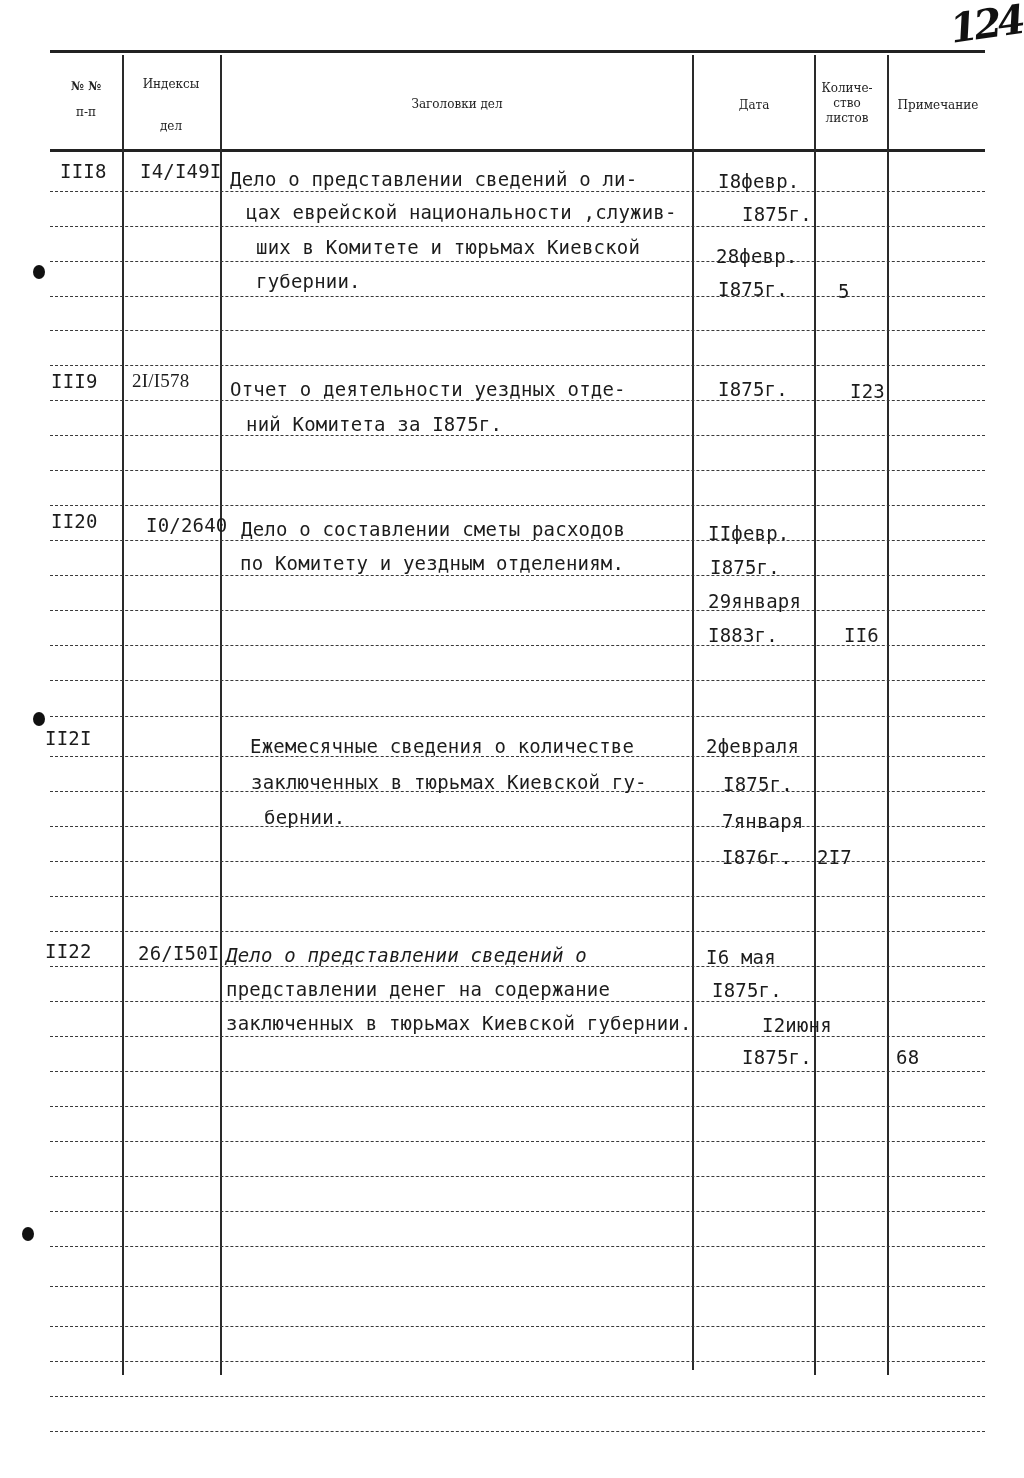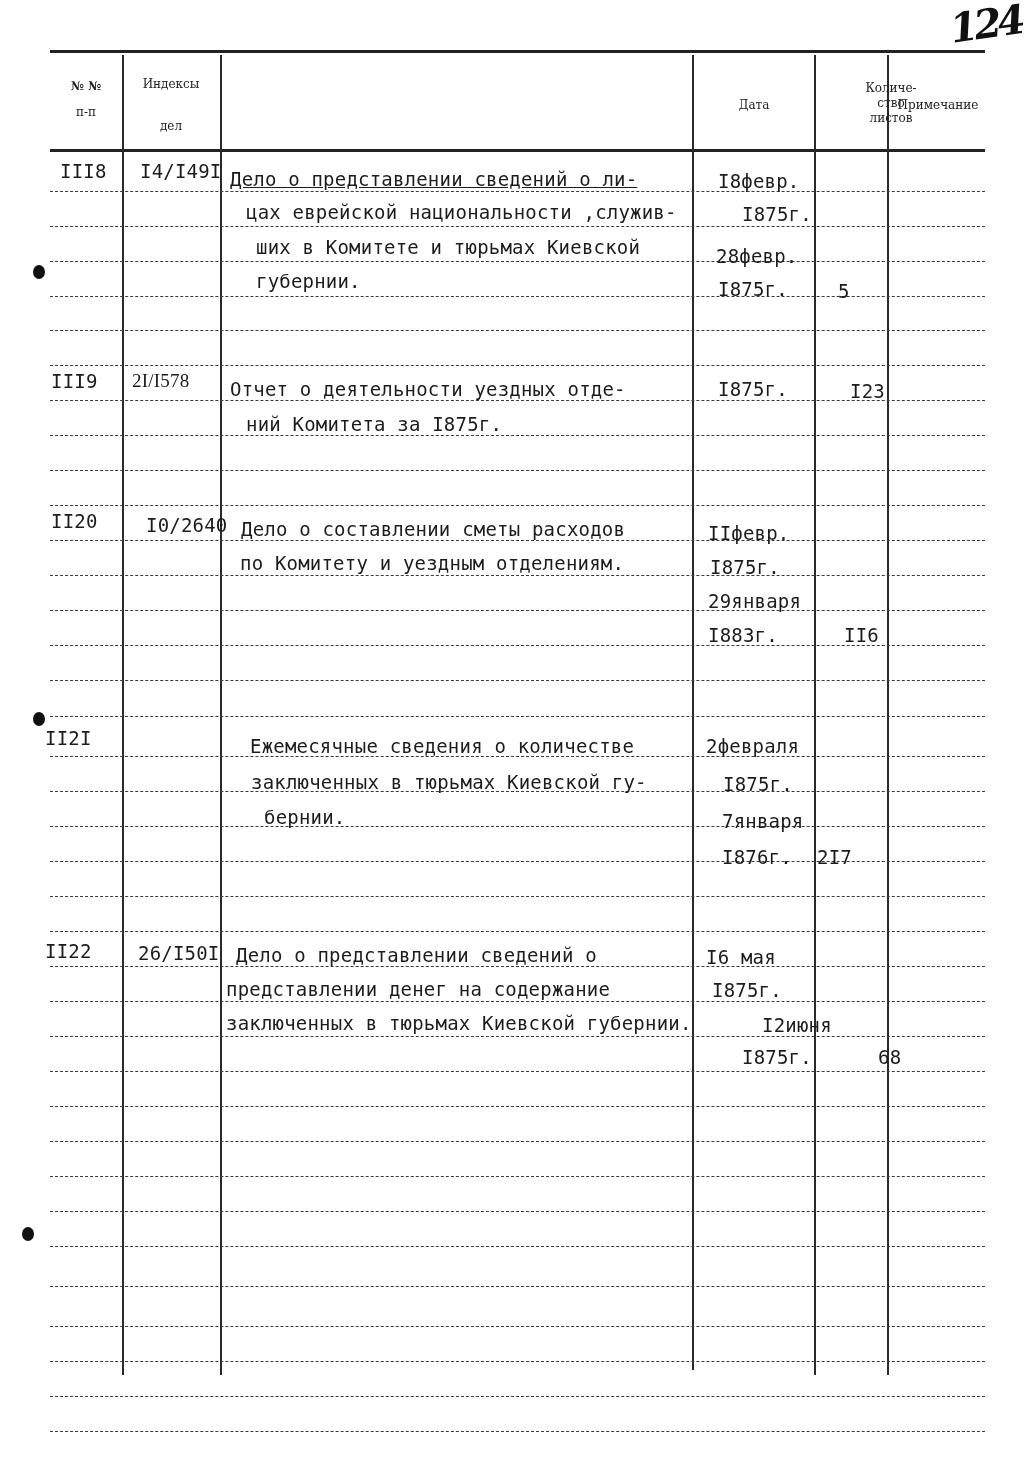--- a/index.html
+++ b/index.html
@@ -61,22 +61,23 @@
   <div class="vline" style="left:887px;top:55px;height:1320px;"></div>
 
   <div class="hdr" style="left:55px;top:78px;width:62px;">
     <div style="font-weight:bold;">№  №</div>
     <div style="margin-top:10px;">п-п</div>
   </div>
   <div class="hdr" style="left:124px;top:76px;width:94px;">
     <div>Индексы</div>
     <div style="margin-top:26px;">дел</div>
   </div>
+  <div class="hdr" style="left:222px;top:96px;width:470px;">Заголовки   дел</div>
   <div class="hdr" style="left:694px;top:97px;width:120px;">Дата</div>
-  <div class="hdr" style="left:816px;top:81px;width:62px;line-height:15px;padding-left:44px;">
+  <div class="hdr" style="left:816px;top:81px;width:62px;line-height:15px;">
     <div>Количе-</div>
     <div>ство</div>
     <div>листов</div>
   </div>
   <div class="hdr" style="left:889px;top:97px;width:98px;">Примечание</div>
 
   <div class="ruled" style="top:191px"></div>
   <div class="ruled" style="top:226px"></div>
   <div class="ruled" style="top:261px"></div>
   <div class="ruled" style="top:296px"></div>
@@ -113,21 +114,21 @@
   <div class="ruled" style="top:1396px"></div>
   <div class="ruled" style="top:1431px"></div>
 
   <div class="dot" style="left:33px;top:265px;"></div>
   <div class="dot" style="left:33px;top:712px;"></div>
   <div class="dot" style="left:22px;top:1227px;"></div>
 
   <div>
     <div class="t" style="left:60px;top:160px;">III8</div>
     <div class="t" style="left:140px;top:160px;">I4/I49I</div>
-    <div class="t" style="left:230px;top:168px;text-decoration:underline;">Дело о представлении сведений о ли-</div>
+    <div class="t" style="left:230px;top:168px;">Дело о представлении сведений о ли-</div>
     <div class="t" style="left:246px;top:201px;">цах еврейской национальности ,служив-</div>
     <div class="t" style="left:256px;top:236px;">ших в Комитете и тюрьмах Киевской</div>
     <div class="t" style="left:256px;top:270px;">губернии.</div>
     <div class="t" style="left:718px;top:170px;">I8февр.</div>
     <div class="t" style="left:742px;top:203px;">I875г.</div>
     <div class="t" style="left:716px;top:245px;">28февр.</div>
     <div class="t" style="left:718px;top:278px;">I875г.</div>
     <div class="t" style="left:838px;top:280px;">5</div>
   </div>
 
@@ -160,23 +161,23 @@
     <div class="t" style="left:706px;top:735px;">2февраля</div>
     <div class="t" style="left:723px;top:773px;">I875г.</div>
     <div class="t" style="left:722px;top:810px;">7января</div>
     <div class="t" style="left:722px;top:846px;text-align:right;">I876г.</div>
     <div class="t" style="left:817px;top:846px;">2I7</div>
   </div>
 
   <div>
     <div class="t" style="left:45px;top:940px;">II22</div>
     <div class="t" style="left:138px;top:942px;">26/I50I</div>
-    <div class="t" style="left:236px;top:944px;">Дело о представлении сведений о</div>
+    <div class="t" style="left:226px;top:944px;font-style:italic;">Дело о представлении сведений о</div>
     <div class="t" style="left:226px;top:978px;">представлении денег на содержание</div>
     <div class="t" style="left:226px;top:1012px;">заключенных в тюрьмах Киевской губернии.</div>
     <div class="t" style="left:706px;top:946px;">I6 мая</div>
     <div class="t" style="left:712px;top:979px;">I875г.</div>
     <div class="t" style="left:762px;top:1014px;">I2июня</div>
     <div class="t" style="left:742px;top:1046px;">I875г.</div>
-    <div class="t" style="left:878px;top:1046px;text-align:right;">68</div>
+    <div class="t" style="left:896px;top:1046px;text-align:right;">68</div>
   </div>
 
 </div>
 
 </body></html>

